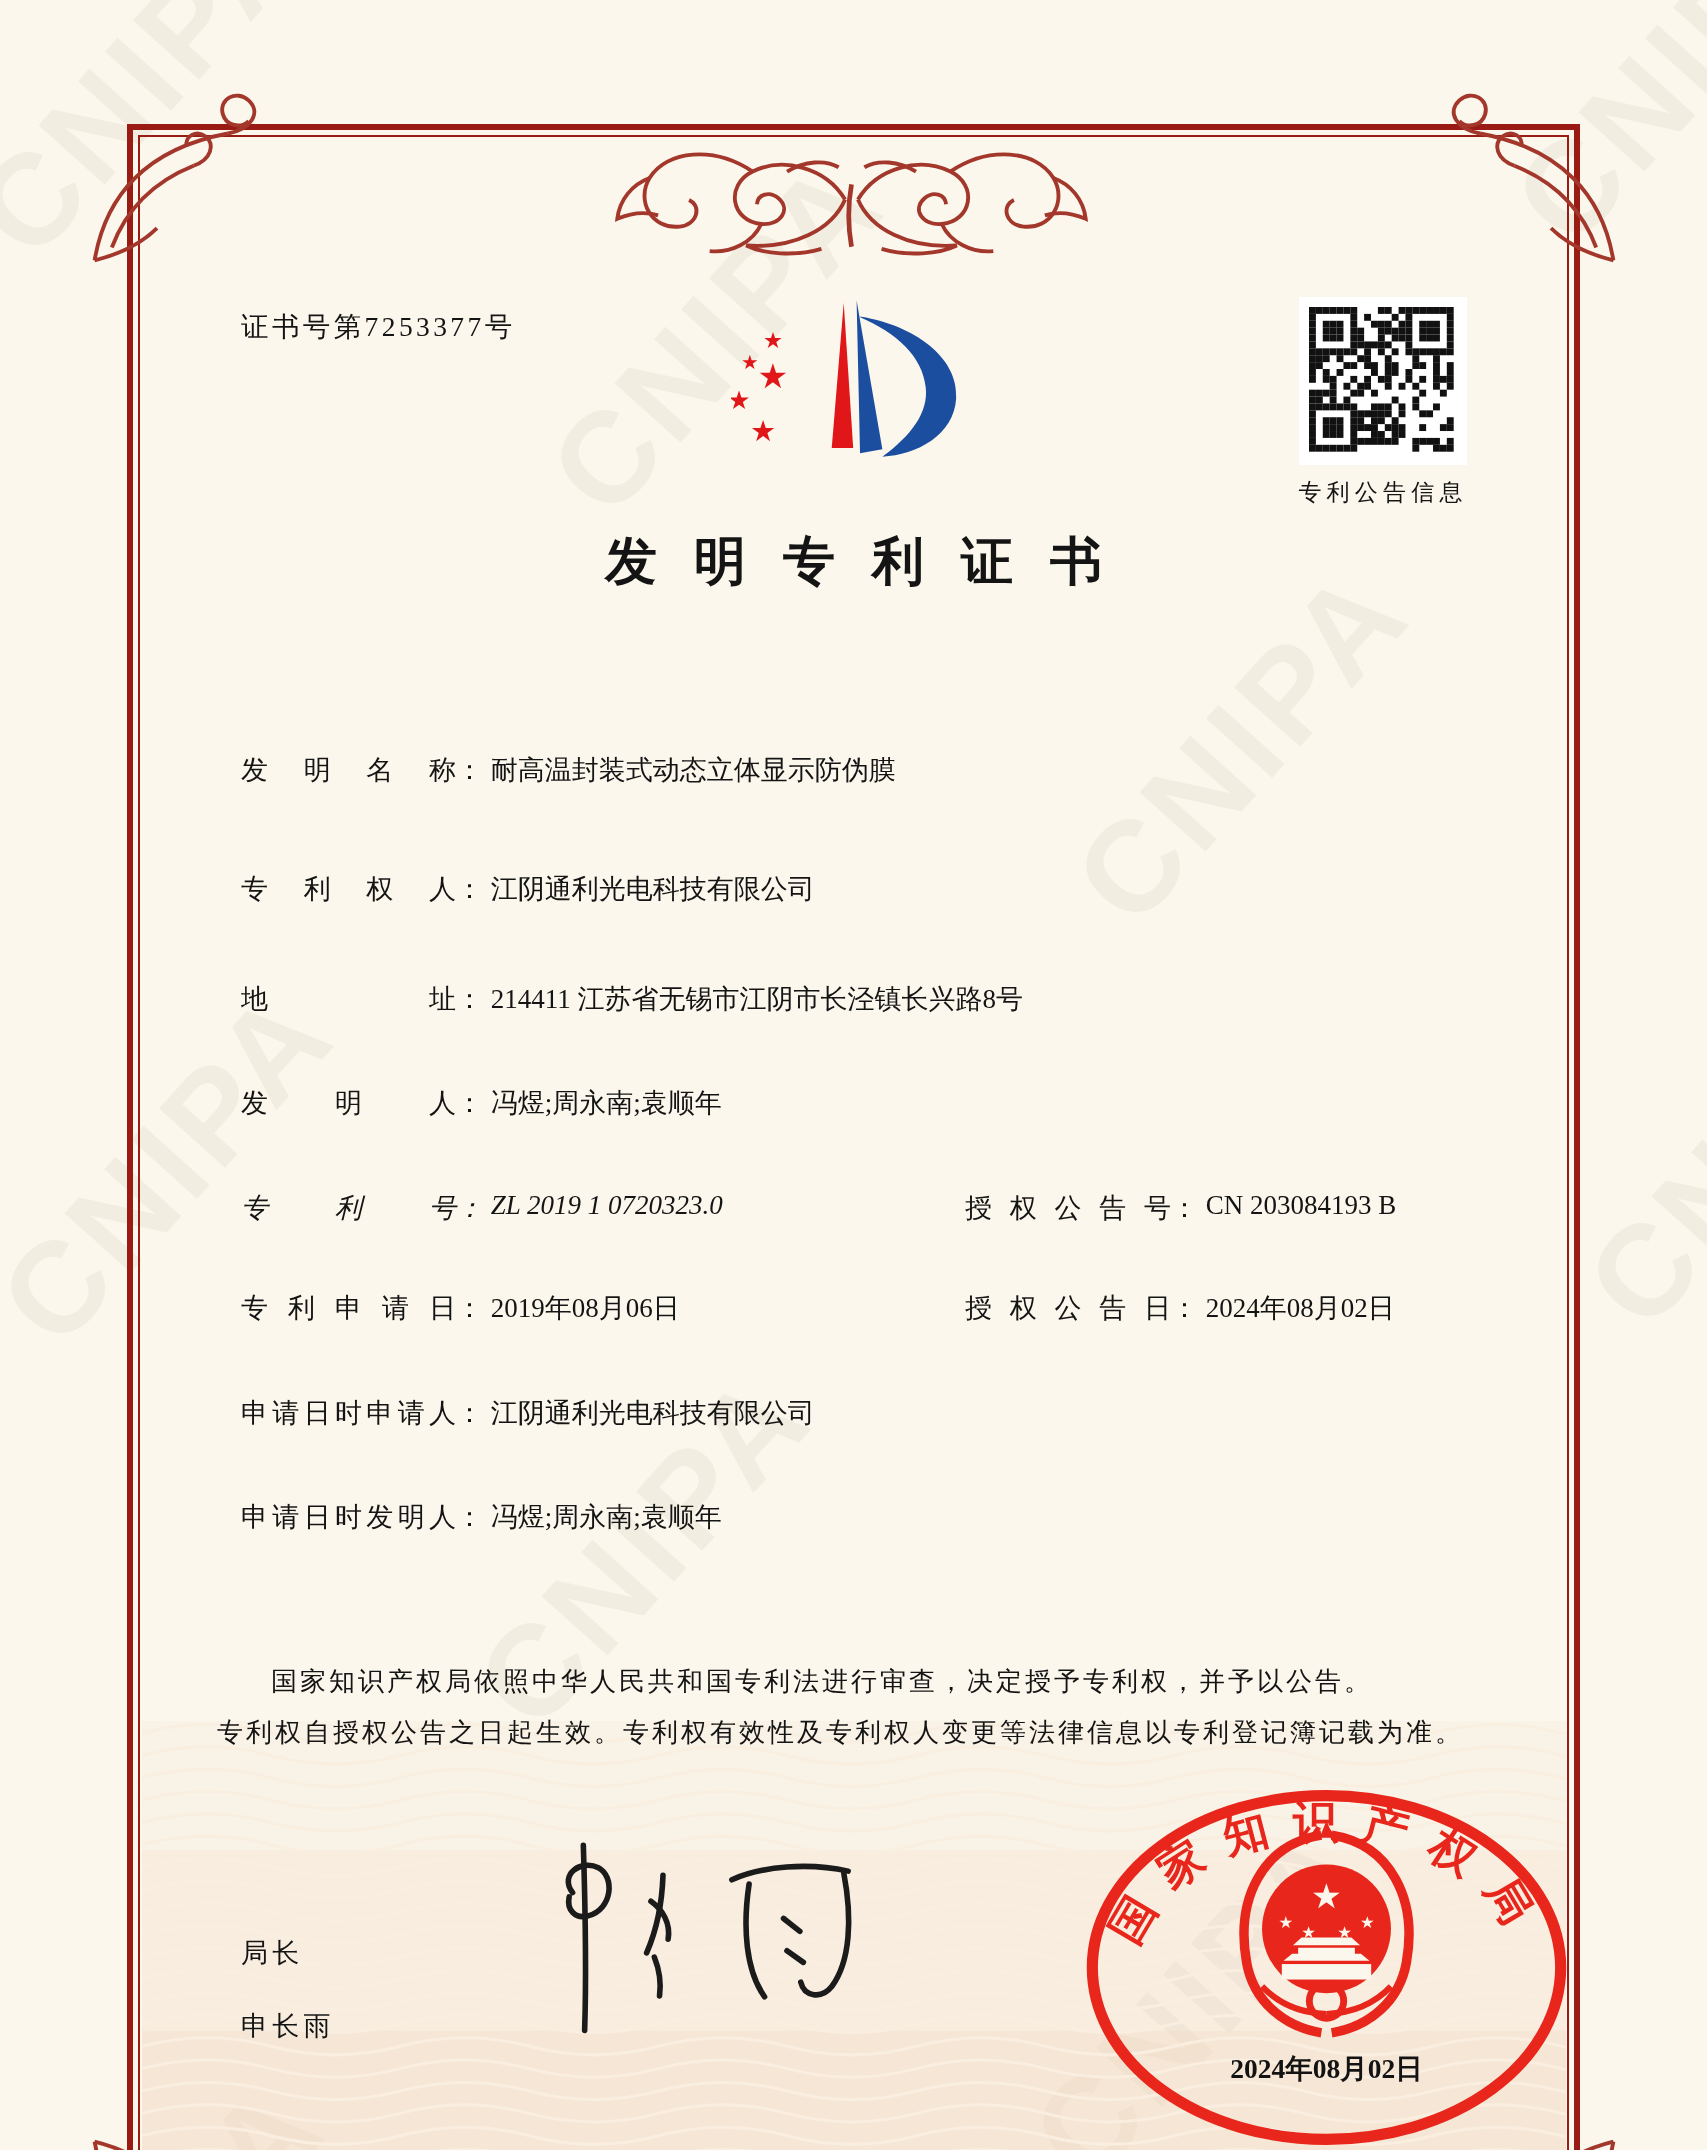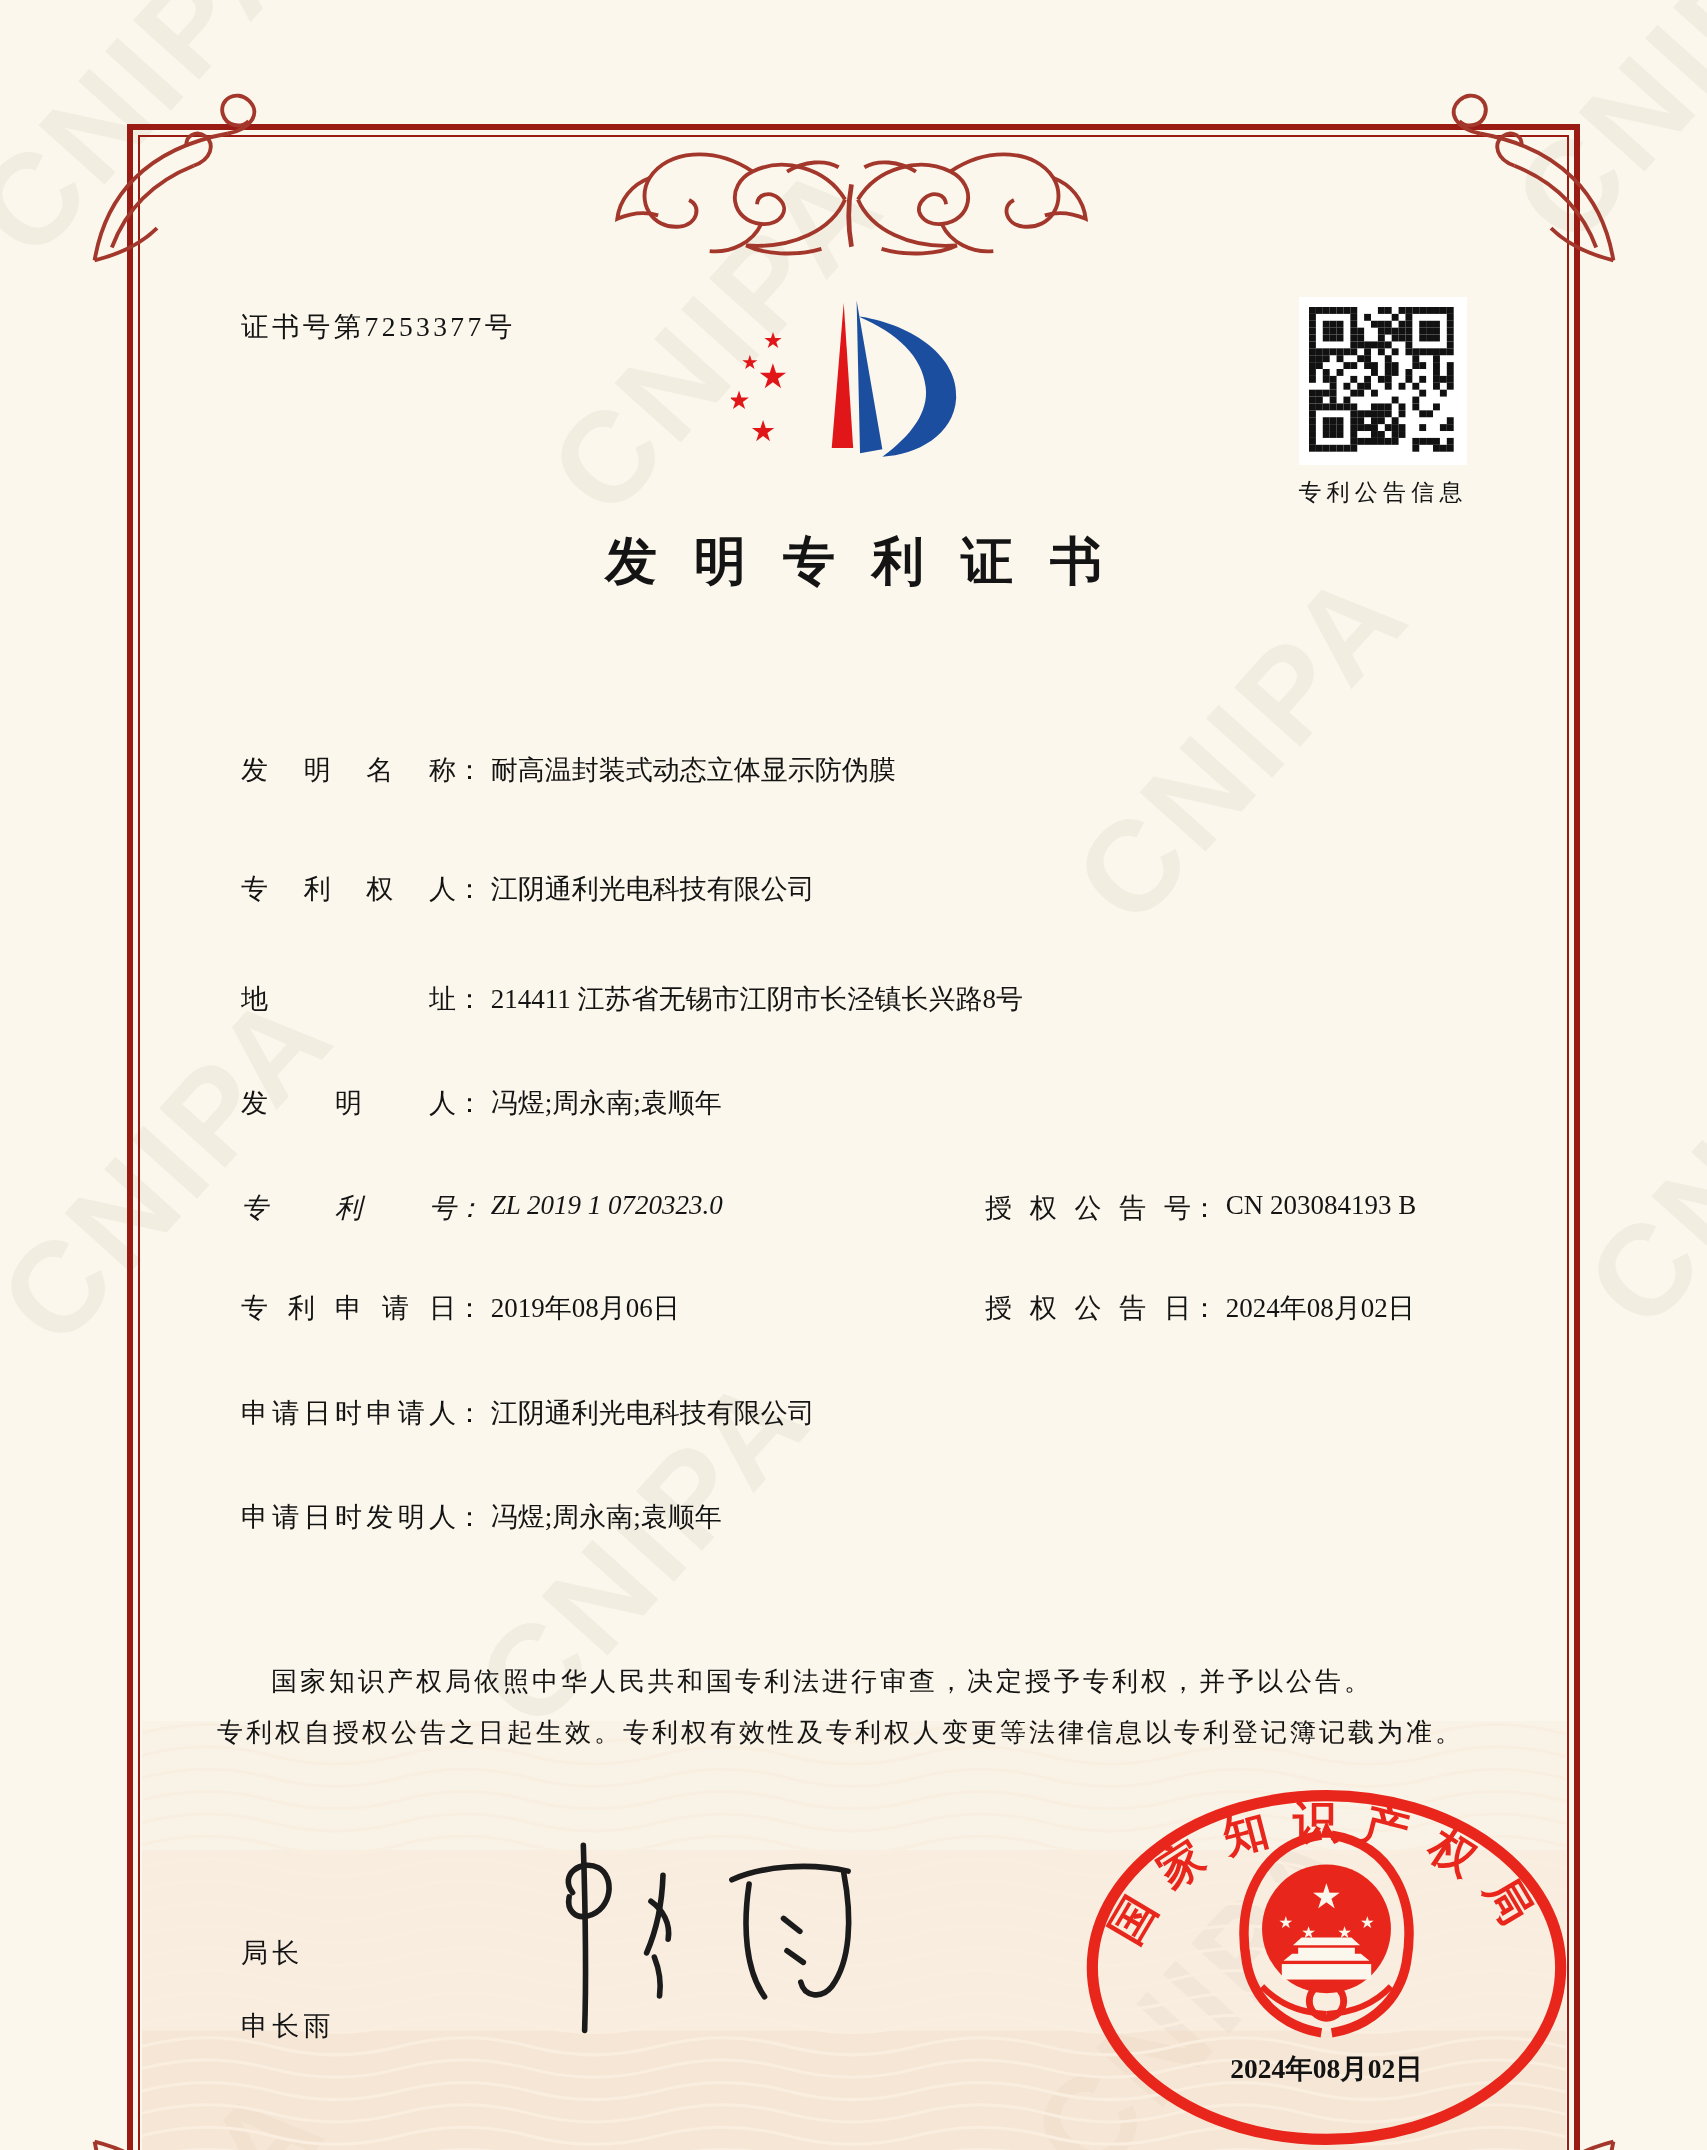--- a/index.html
+++ b/index.html
@@ -25,21 +25,21 @@
   #qr-box{left:1299px;top:297px;width:168px;height:168px;background:#ffffff;}
   #qr-label{left:1282px;top:477px;width:202px;text-align:center;
     font-size:23px;letter-spacing:5.2px;}
   #doc-title{left:0;right:0;top:527px;text-align:center;
     font-size:52px;font-weight:bold;letter-spacing:37px;text-indent:37px;}
   
   .frow{position:absolute;font-size:27px;white-space:nowrap;}
   .flabel{display:inline-block;width:215px;text-align:justify;text-align-last:justify;
     vertical-align:top;}
   .flabel-r{display:inline-block;width:206px;text-align:justify;text-align-last:justify;
-    vertical-align:top;margin-left:20px;}
+    vertical-align:top;}
   .fcolon{display:inline-block;vertical-align:top;}
   .fvalue{display:inline-block;vertical-align:top;padding-left:7.7px;}
   
   .stline{position:absolute;font-size:26px;letter-spacing:3px;white-space:nowrap;}
   
   #officer-label{left:241px;top:1935px;font-size:27px;letter-spacing:4.3px;}
   #officer-name{left:241px;top:2008px;font-size:27px;letter-spacing:4.3px;}
   #seal-date{left:1146px;top:2051px;width:361px;text-align:center;
     font-size:27.5px;font-weight:600;color:#131313;}
   

